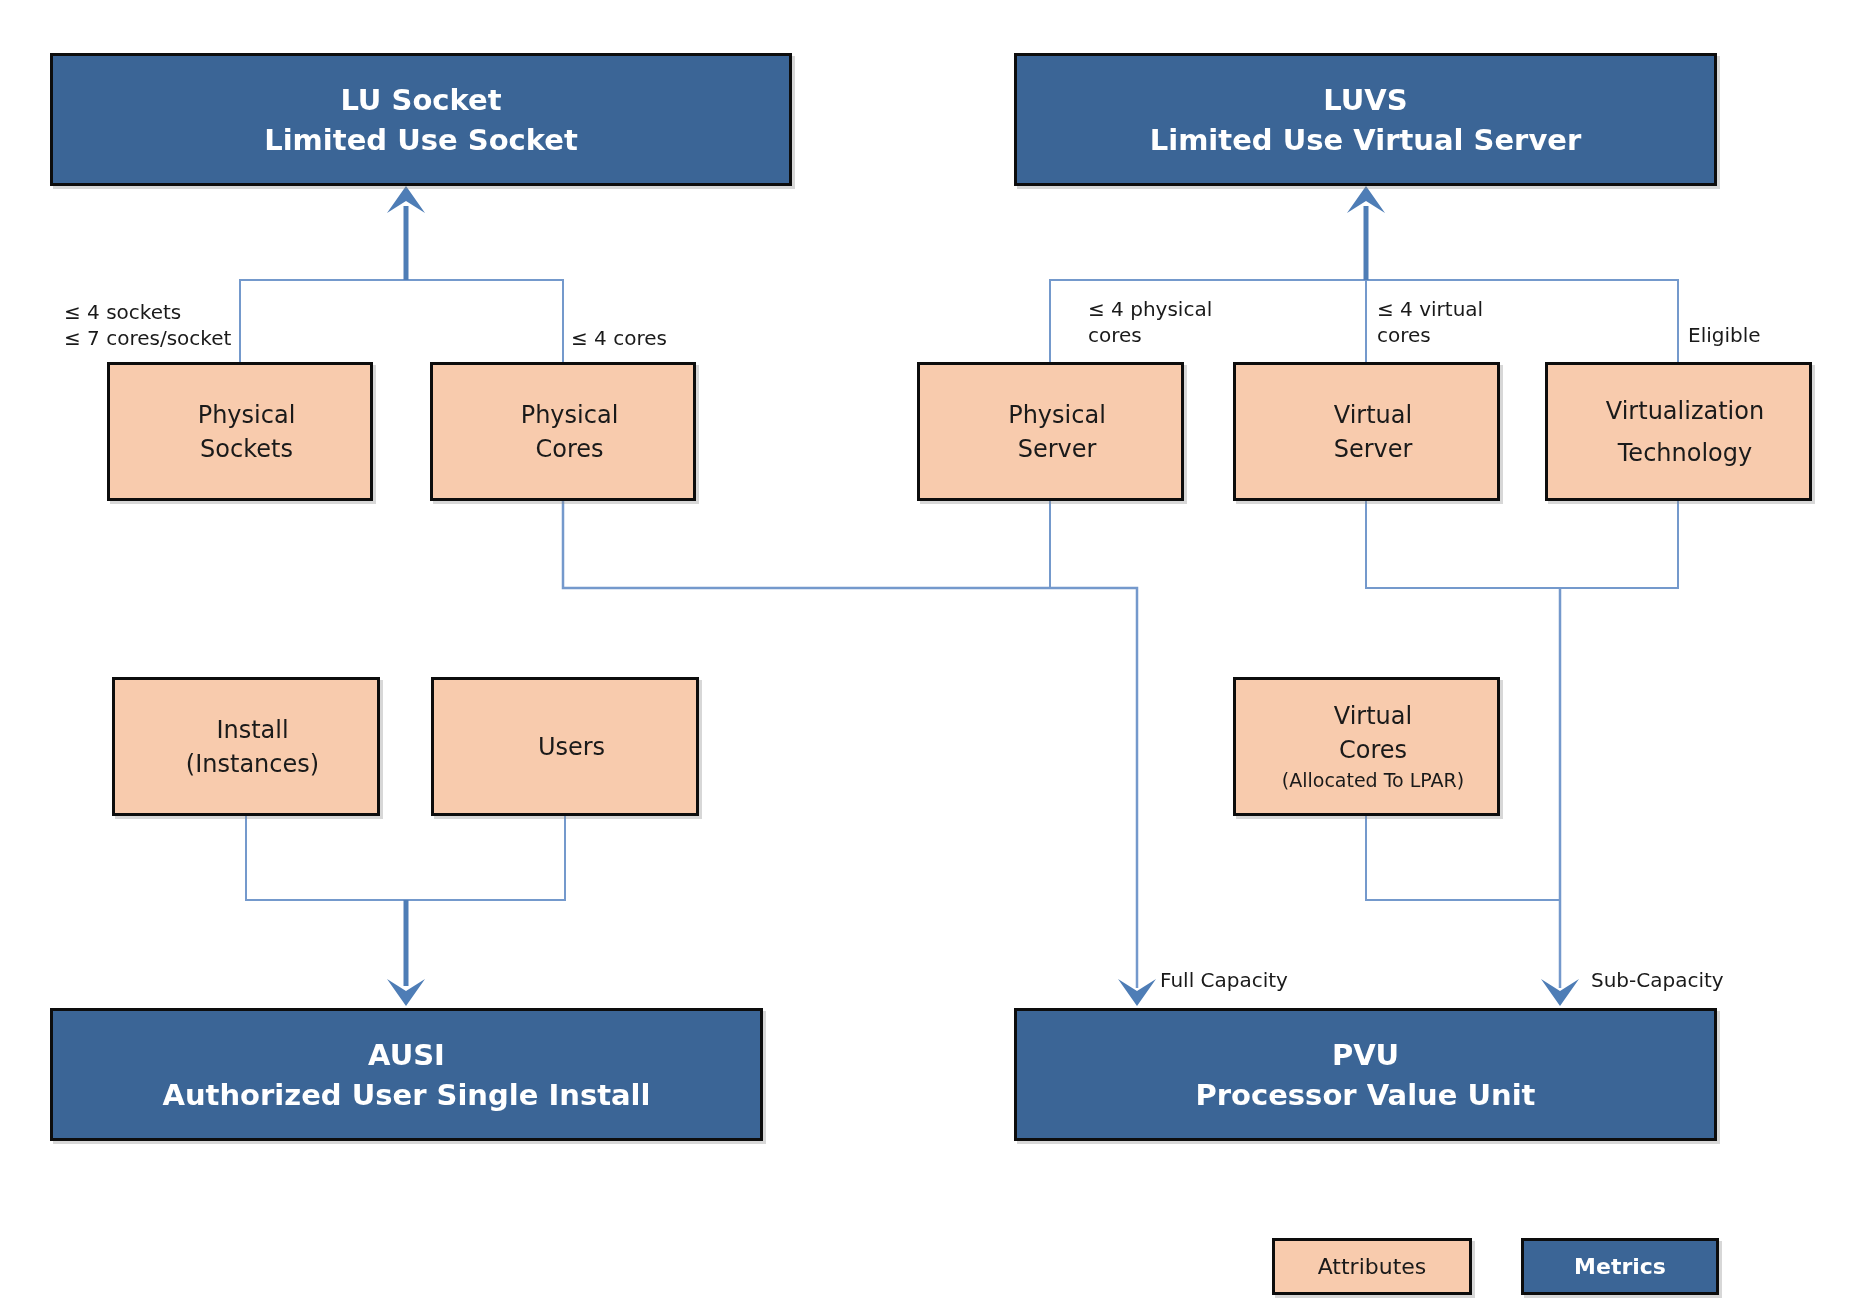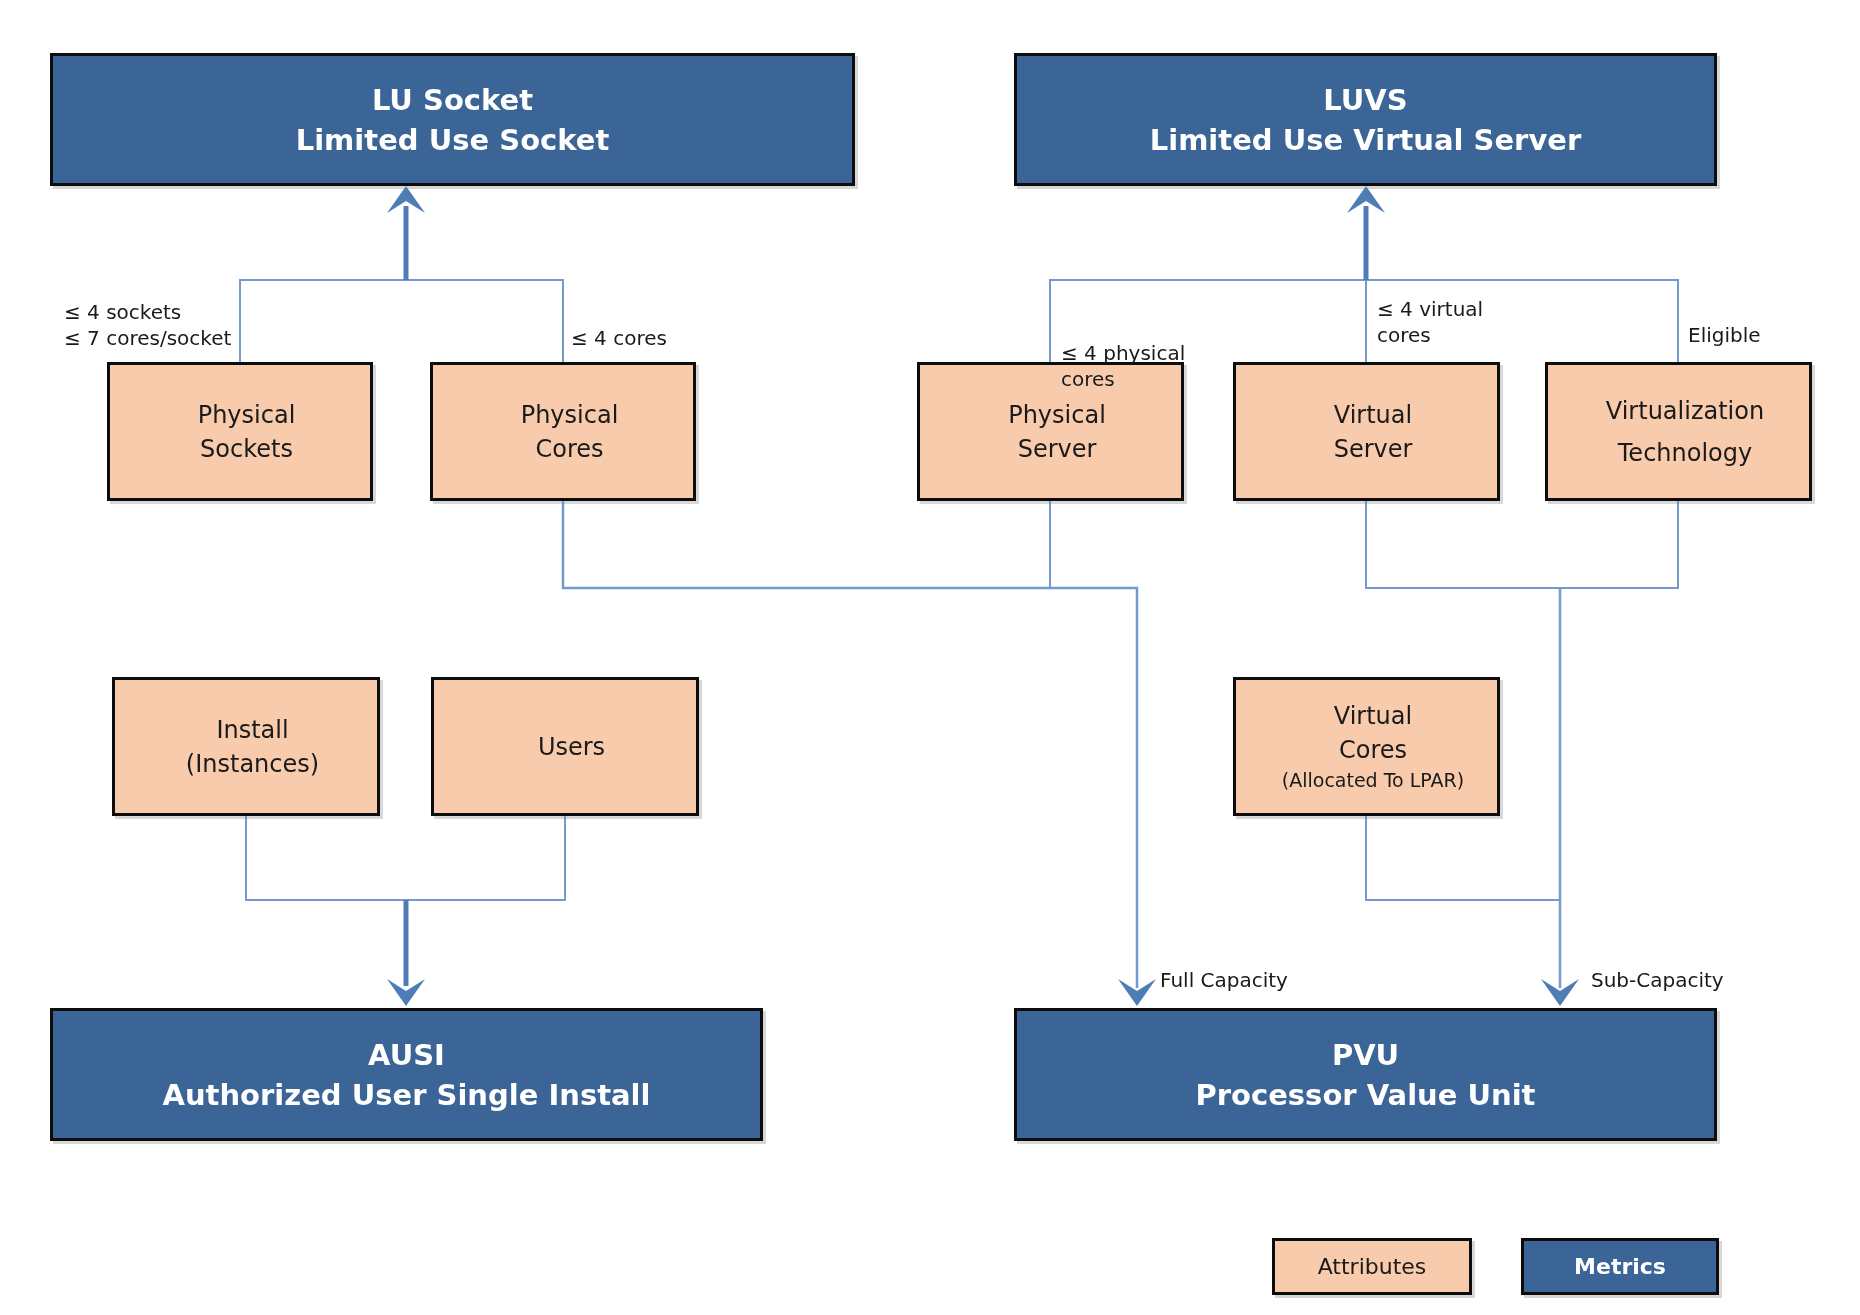--- a/index.html
+++ b/index.html
@@ -95,21 +95,21 @@
     <path class="c-line" d="M1366,501 L1366,588 L1678,588 L1678,501"></path>
     <path class="c-thick" d="M1560,588 L1560,988"></path>
     <path class="c-line" d="M1366,816 L1366,900 L1560,900"></path>
     <path class="c-head" d="M1560,1006 L1541,979 L1560,991 L1579,979 Z"></path>
 
     <path class="c-line" d="M246,816 L246,900 L565,900 L565,816"></path>
     <path class="c-stem" d="M406,900 L406,986"></path>
     <path class="c-head" d="M406,1006 L387,979 L406,991 L425,979 Z"></path>
   </svg>
 
-  <div class="box metric" style="left:50px; top:53px; width:805px; height:133px;">
+  <div class="box metric" style="left:50px; top:53px; width:742px; height:133px;">
     <div>LU Socket</div>
     <div>Limited Use Socket</div>
   </div>
 
   <div class="box metric" style="left:1014px; top:53px; width:703px; height:133px;">
     <div>LUVS</div>
     <div>Limited Use Virtual Server</div>
   </div>
 
   <div class="box metric" style="left:50px; top:1008px; width:713px; height:133px;">
@@ -162,21 +162,21 @@
     <div class="small">(Allocated To LPAR)</div>
   </div>
 
   <div class="clabel" style="left:64px; top:299px;">
     <div>≤ 4 sockets</div>
     <div>≤ 7 cores/socket</div>
   </div>
 
   <div class="clabel" style="left:571px; top:325px;">≤ 4 cores</div>
 
-  <div class="clabel" style="left:1061px; top:296px;margin-top:44px;">
+  <div class="clabel" style="left:1088px; top:296px;">
     <div>≤ 4 physical</div>
     <div>cores</div>
   </div>
 
   <div class="clabel" style="left:1377px; top:296px;">
     <div>≤ 4 virtual</div>
     <div>cores</div>
   </div>
 
   <div class="clabel" style="left:1688px; top:322px;">Eligible</div>

